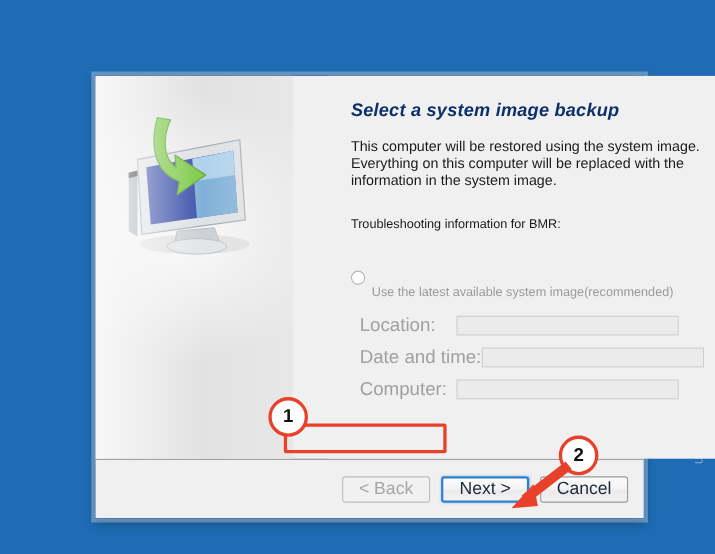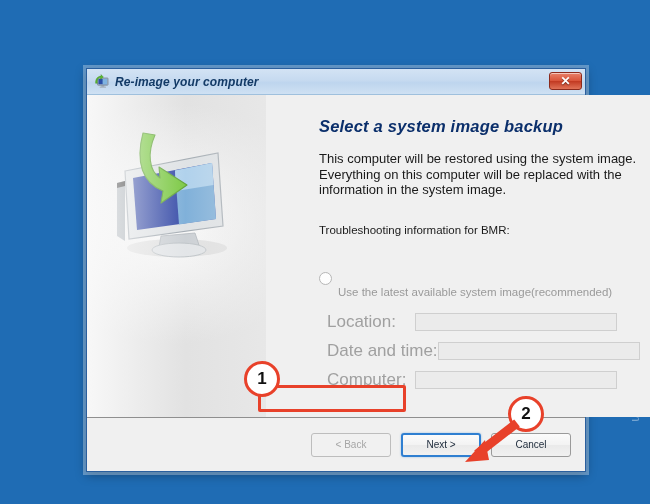--- a/index.html
+++ b/index.html
@@ -203,21 +203,21 @@
     background: #f0f0f0;
     border-top: 1px solid #8f8f8f;
     display: flex;
     align-items: center;
     justify-content: flex-end;
     padding-right: 14px;
     gap: 10px;
   }
   .btn {
     width: 80px; height: 24px;
-    font-size: 10px;
+    font-size: 16px;
     color: #1d2a3a;
     background: linear-gradient(to bottom, #fbfbfb 0%, #f3f3f3 48%, #eaeaea 52%, #f1f1f1 100%);
     border: 1px solid #9a9a9a;
     border-radius: 3px;
     display: flex; align-items: center; justify-content: center;
     cursor: pointer;
     white-space: nowrap;
   }
   .btn.disabled { color: #a6a6a6; border-color: #bdbdbd; background: #f1f1f1; cursor: default; }
   .btn.focused {
@@ -246,36 +246,20 @@
   #circle2 { left: 508px; top: 396px; }
   #arrow2 { left: 455px; top: 418px; }
 </style>
 </head>
 <body>
 
 <div id="watermark">©thegeekpage.com</div>
 
 <div id="dialog">
 
-  <div id="titlebar">
-    <span class="tbicon">
-      <svg width="16" height="16" viewBox="0 0 16 16">
-        <rect x="3.5" y="4" width="10.5" height="7.2" rx="0.6" fill="#b9c3cc" stroke="#6d7b88" stroke-width="0.7"></rect>
-        <rect x="4.4" y="4.9" width="8.7" height="5.4" fill="#2b4fa8"></rect>
-        <rect x="8.6" y="4.9" width="4.5" height="5.4" fill="#7fb3e0"></rect>
-        <rect x="7.3" y="11.2" width="3" height="1.5" fill="#8d99a6"></rect>
-        <rect x="5.6" y="12.6" width="6.4" height="1.1" rx="0.5" fill="#a5b0ba"></rect>
-        <path d="M1.6 9.3 C1.2 4.4 4.4 2.1 7.2 2.1 L6.9 0.6 L9.4 3.0 L6.6 5.2 L6.6 3.6 C4.6 3.6 2.6 5.3 3.3 9.3 Z" fill="#5cbb32" stroke="#3d8a1f" stroke-width="0.4"></path>
-      </svg>
-    </span>
-    <span class="ttl">Re-image your computer</span>
-    <span id="closebtn">
-      <span class="x">✕</span>
-    </span>
-  </div>
 
   <div id="dlgbody">
 
     <div id="sidepanel">
       <span id="sideart">
         <svg width="150" height="150" viewBox="0 0 150 150">
 
           <ellipse cx="74" cy="125" rx="50" ry="9" fill="#cfcfcf" opacity="0.55"></ellipse>
 
           <path d="M14 60 L14 113 L22 118 L22 58 Z" fill="#9aa3ab"></path>

